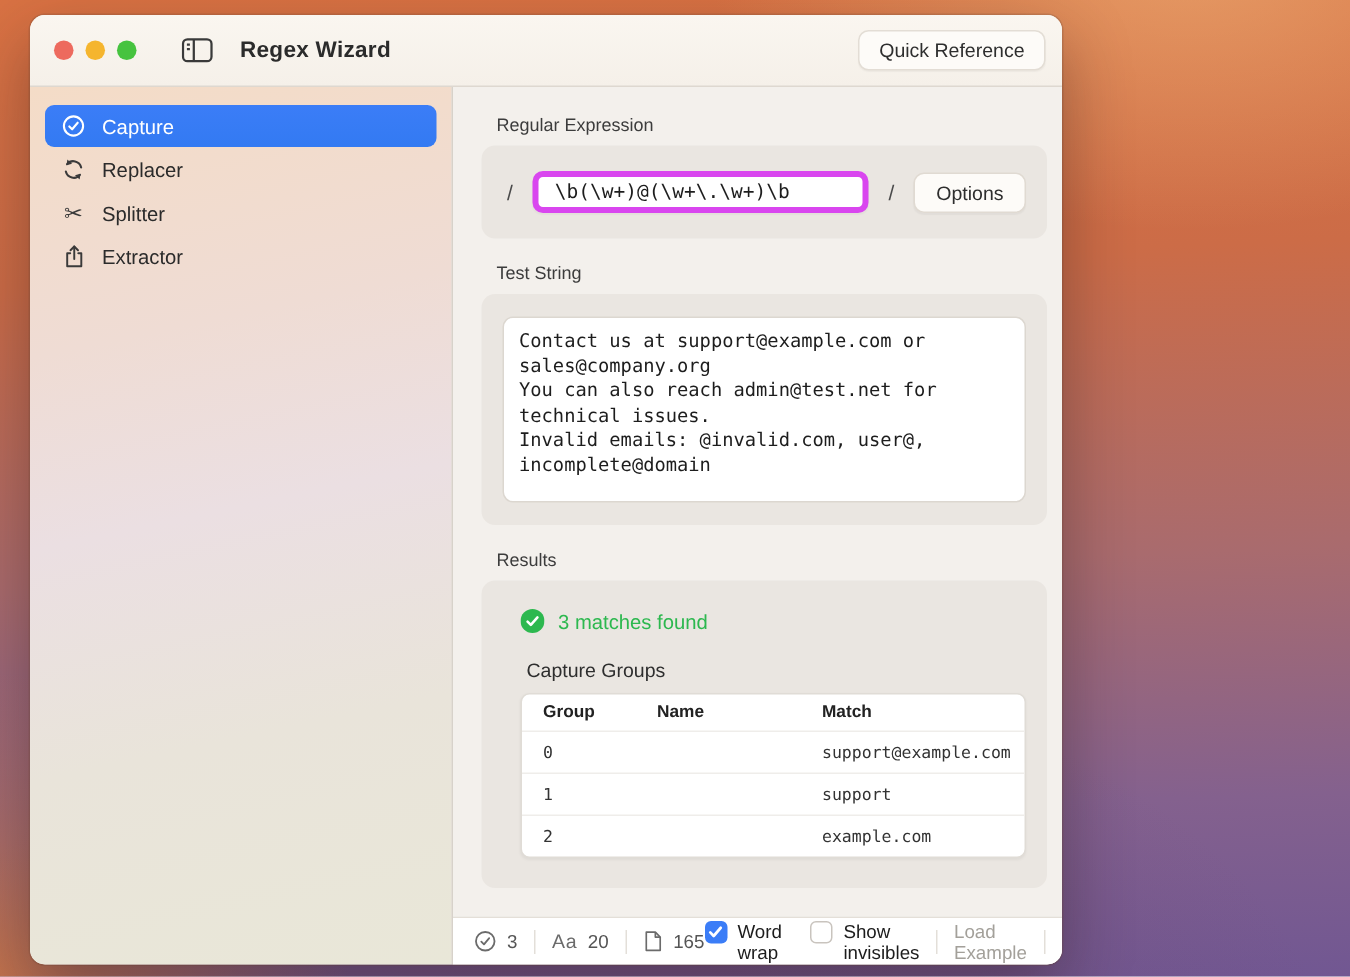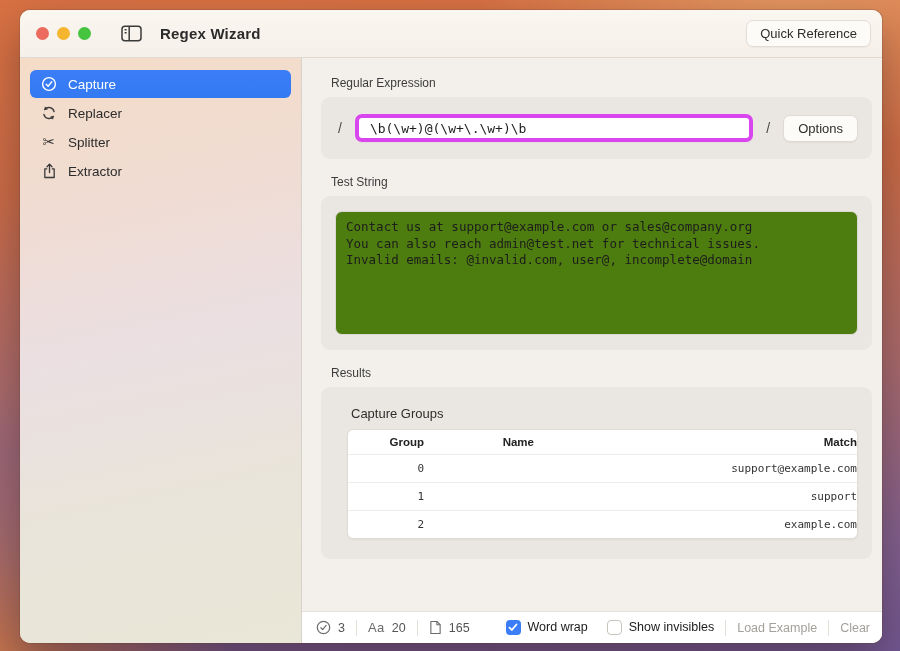--- a/index.html
+++ b/index.html
@@ -7,21 +7,21 @@
   body {
     font-family:"Liberation Sans","DejaVu Sans",sans-serif;
     background:
       radial-gradient(ellipse 520px 300px at 88% -5%, rgba(241,190,130,0.55), transparent 62%),
       radial-gradient(ellipse 420px 360px at -2% 102%, rgba(216,122,58,0.85), transparent 60%),
       radial-gradient(ellipse 700px 420px at 45% 112%, rgba(110,70,110,0.45), transparent 70%),
       linear-gradient(178deg, #d97243 0%, #cc6c47 28%, #a96b6e 58%, #84618e 82%, #715792 100%);
     position:relative;
   }
   .window {
-    position:absolute; left:20px; top:10px; width:862px; height:633px;
+    position:absolute; left:20px; top:10px; width:688px; height:633px;
     border-radius:10px; overflow:hidden;
     background:#f3f0ec;
     box-shadow:0 18px 45px rgba(40,20,20,0.38), 0 0 0 1px rgba(120,80,60,0.25);
     display:flex; flex-direction:column;
   }
   
   .titlebar {
     height:48px; flex:none; display:flex; align-items:center;
     background:linear-gradient(#faf6f0,#f5f0e9);
     border-bottom:1px solid #ded8d0;
@@ -75,36 +75,36 @@
     padding:0 11px; box-shadow:0 1px 1px rgba(0,0,0,0.03);
   }
   .options-btn {
     background:#fdfbf8; border:1px solid #e0dad2; border-radius:7px;
     font-size:13px; color:#2e2e2e; padding:5px 14px; font-family:inherit;
     box-shadow:0 1px 1px rgba(0,0,0,0.04);
   }
   
   .g-test { padding:15px 14px; }
   .test-area {
-    background:#4d7c0f; border:1px solid #dcd7d0; border-radius:7px;
+    background:#ffffff; border:1px solid #dcd7d0; border-radius:7px;
     height:124px; padding:7px 10px;
     font-family:"DejaVu Sans Mono","Liberation Mono",monospace;
     font-size:12.5px; line-height:16.5px; color:#1d1d1d;
     white-space:pre-wrap; overflow:hidden;
   }
   
   .g-results { padding:19px 14px 20px 26px; }
   .match-status { display:flex; align-items:center; gap:9px; margin-bottom:17px; }
   .match-status .txt { font-size:13.5px; color:var(--success,#2db84f); }
   .cg-label { font-size:13px; color:#2e2e2e; margin:0 0 8px 4px; }
   .cg-table {
     background:#fff; border:1px solid #e0dcd6; border-radius:6px; overflow:hidden;
     box-shadow:0 1px 2px rgba(0,0,0,0.05);
   }
-  .cg-row { display:grid; grid-template-columns:76px 110px 1fr;text-align:right; }
+  .cg-row { display:grid; grid-template-columns:76px 110px 1fr; }
   .cg-row + .cg-row { border-top:1px solid #efedea; }
   .cg-head div { font-size:11.5px; font-weight:bold; color:#222; padding:6px 0 6px 14px; }
   .cg-row:not(.cg-head) div {
     font-family:"DejaVu Sans Mono","Liberation Mono",monospace;
     font-size:11px; color:#333; padding:7px 0 7px 14px;
   }
   
   .statusbar {
     height:32px; flex:none; background:#fff; border-top:1px solid #e4dfd8;
     display:flex; align-items:center; padding:0 12px 0 14px;
@@ -202,20 +202,29 @@
 
         <div class="sec-label">Test String</div>
         <div class="group g-test">
           <div class="test-area">Contact us at support@example.com or sales@company.org
 You can also reach admin@test.net for technical issues.
 Invalid emails: @invalid.com, user@, incomplete@domain</div>
         </div>
 
         <div class="sec-label">Results</div>
         <div class="group g-results">
+          <div class="match-status">
+            <span style="display:flex;">
+              <svg width="16" height="16" viewBox="0 0 16 16">
+                <circle cx="8" cy="8" r="8" fill="#2db84f"></circle>
+                <path d="M4.7 8.4 L6.9 10.6 L11.3 5.6" stroke="#fff" stroke-width="1.7" fill="none" stroke-linecap="round" stroke-linejoin="round"></path>
+              </svg>
+            </span>
+            <span class="txt">3 matches found</span>
+          </div>
           <div class="cg-label">Capture Groups</div>
           <div class="cg-table">
             <div class="cg-row cg-head">
               <div>Group</div>
               <div>Name</div>
               <div>Match</div>
             </div>
             <div class="cg-row">
               <div>0</div>
               <div></div>

